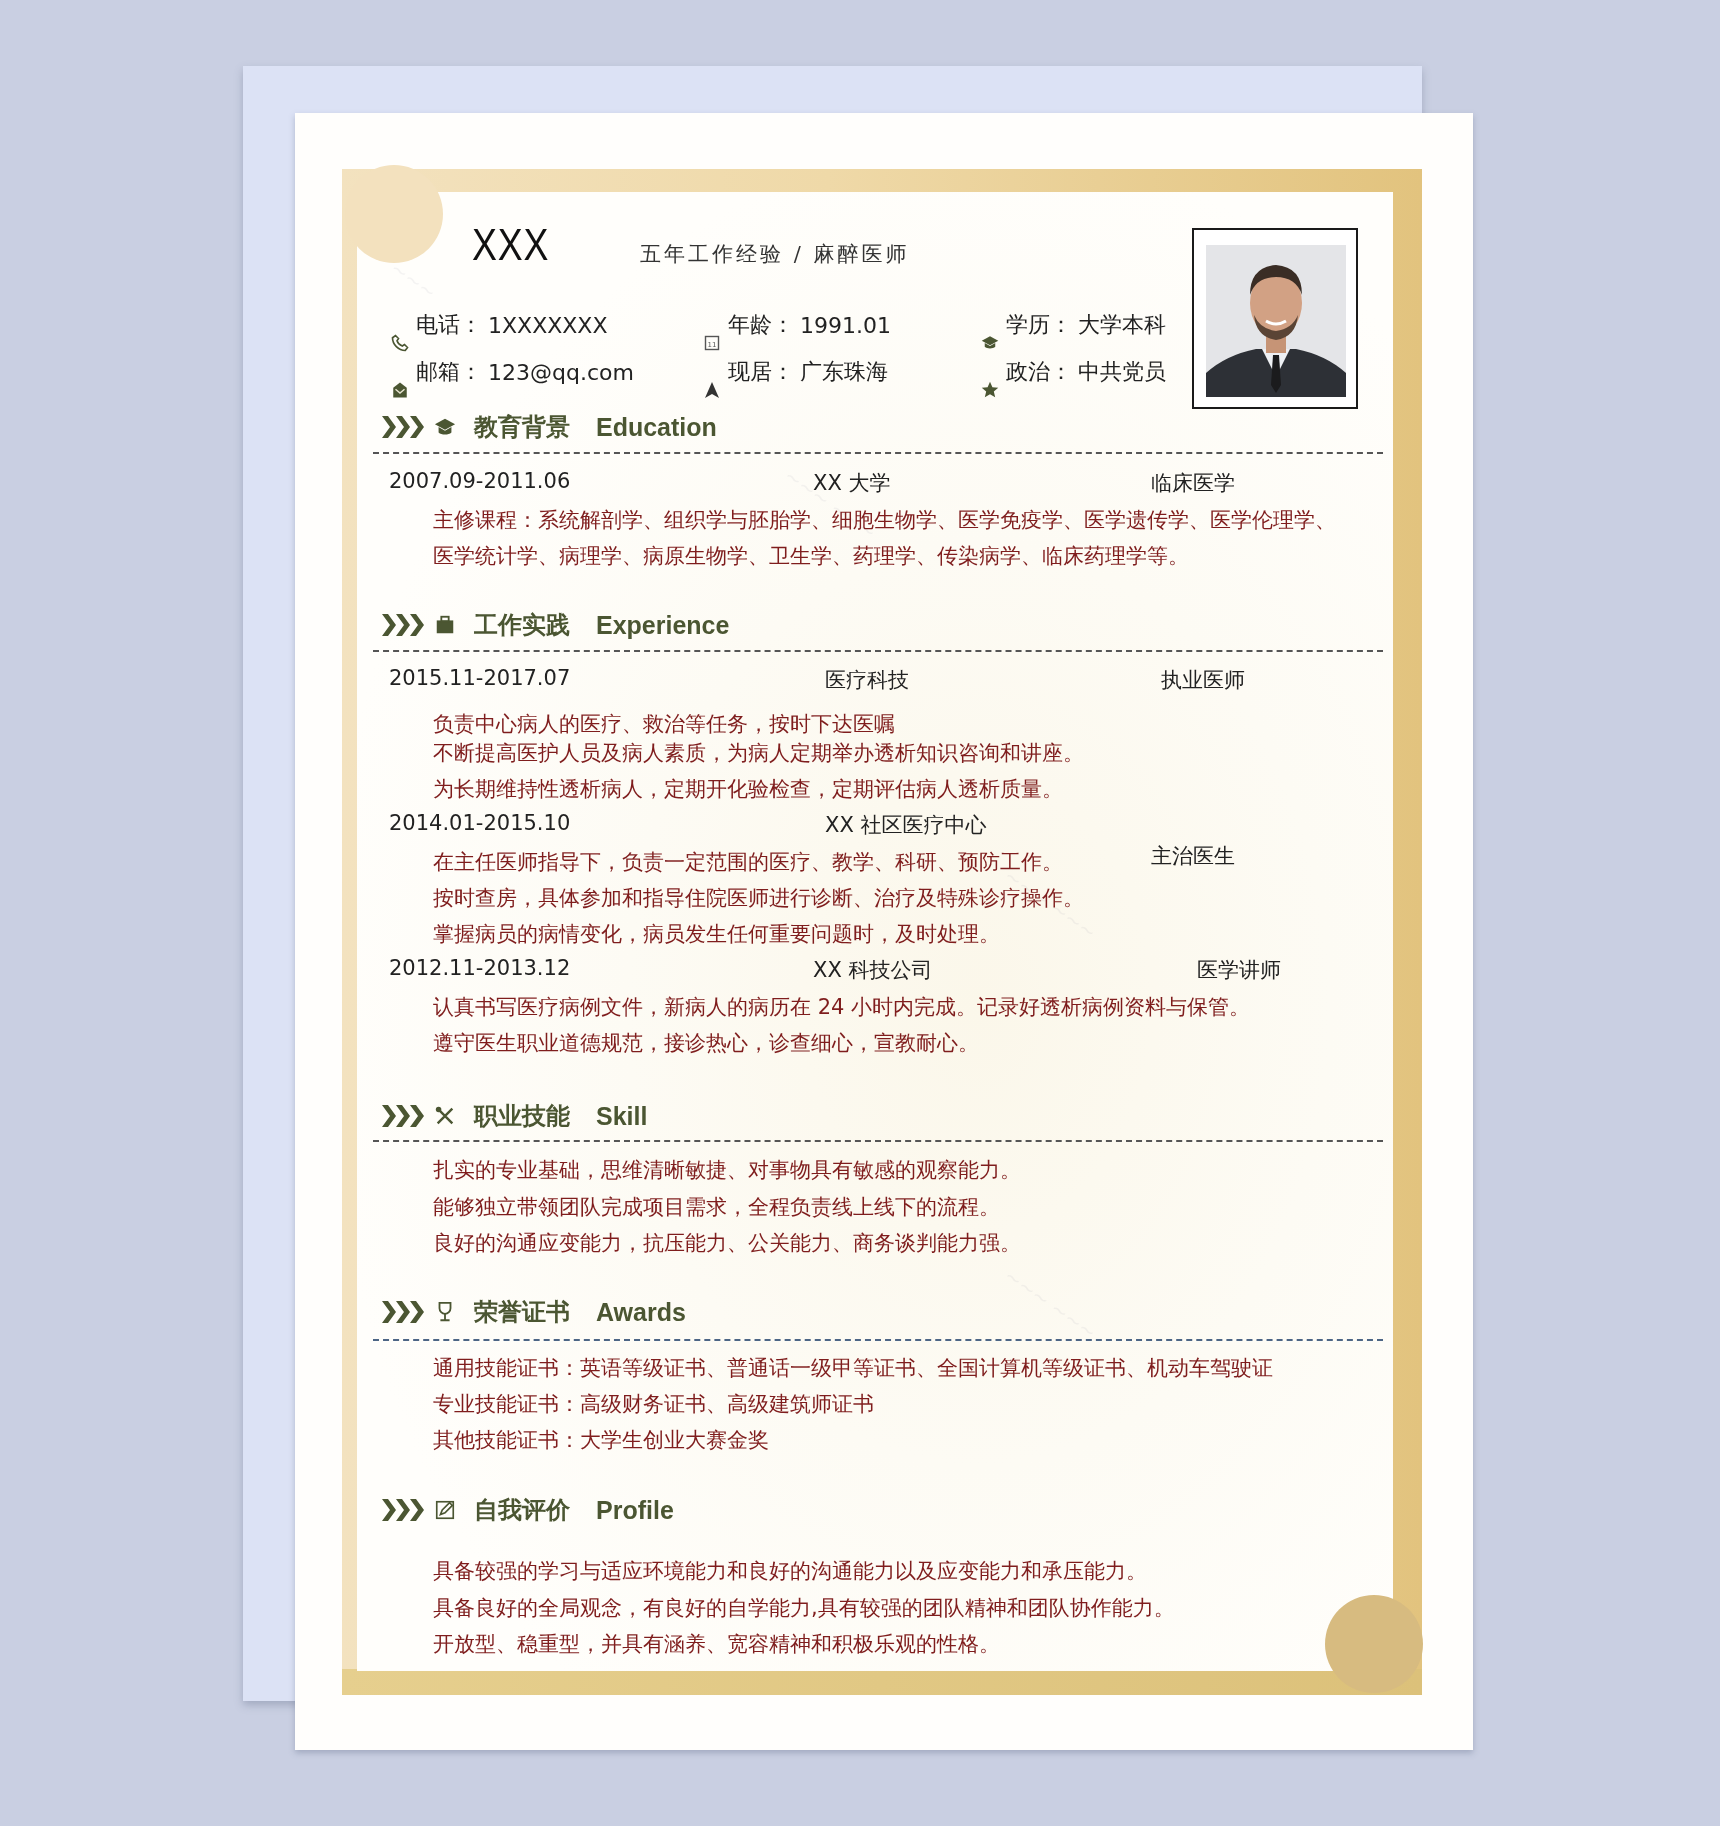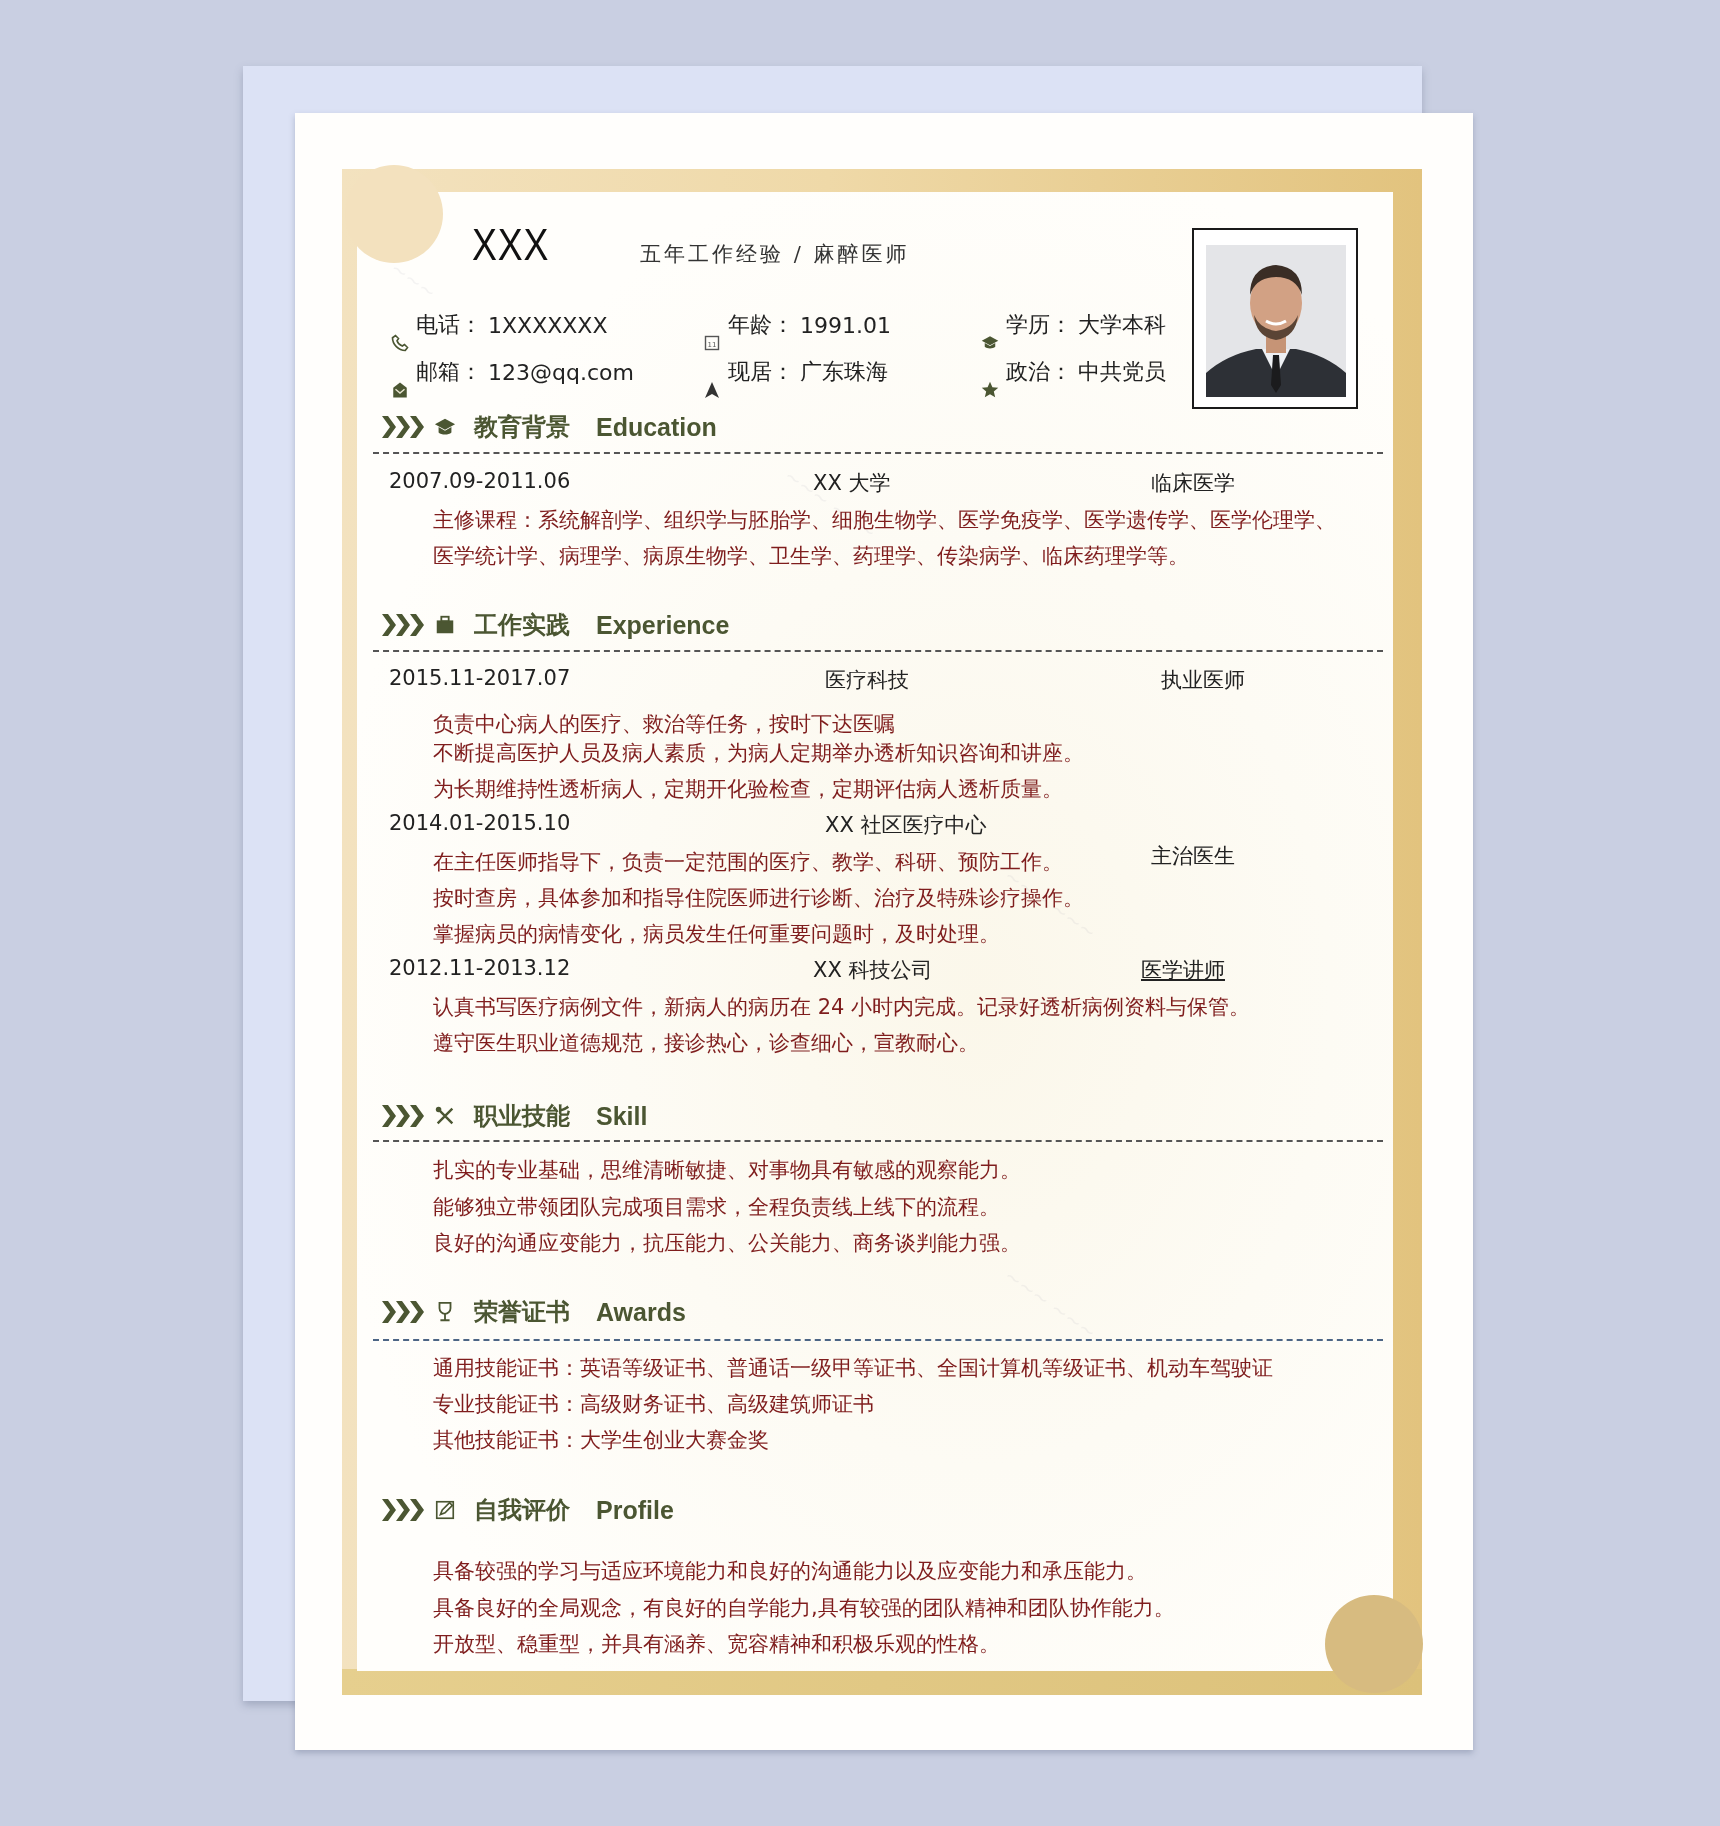--- a/index.html
+++ b/index.html
@@ -221,21 +221,21 @@
 
 <div class="abs row3" style="left:389px;top:811px;">2014.01-2015.10</div>
 <div class="abs row3" style="left:825px;top:811px;">XX 社区医疗中心</div>
 <div class="abs row3" style="left:1151px;top:811px;margin-top:31px;">主治医生</div>
 <div class="abs body-line" style="top:848px;">在主任医师指导下，负责一定范围的医疗、教学、科研、预防工作。</div>
 <div class="abs body-line" style="top:884px;">按时查房，具体参加和指导住院医师进行诊断、治疗及特殊诊疗操作。</div>
 <div class="abs body-line" style="top:920px;">掌握病员的病情变化，病员发生任何重要问题时，及时处理。</div>
 
 <div class="abs row3" style="left:389px;top:956px;">2012.11-2013.12</div>
 <div class="abs row3" style="left:813px;top:956px;">XX 科技公司</div>
-<div class="abs row3" style="left:1141px;top:956px;text-decoration:underline;">医学讲师</div>
+<div class="abs row3" style="left:1197px;top:956px;">医学讲师</div>
 <div class="abs body-line" style="top:993px;">认真书写医疗病例文件，新病人的病历在 24 小时内完成。记录好透析病例资料与保管。</div>
 <div class="abs body-line" style="top:1029px;">遵守医生职业道德规范，接诊热心，诊查细心，宣教耐心。</div>
 
 <div class="abs sec-head" style="left:380px;top:1098px;">
   <svg class="chev" viewBox="0 0 46 28">
       <path d="M2 3l8 11-8 11h6l8-11-8-11zM16 3l8 11-8 11h6l8-11-8-11zM30 3l8 11-8 11h6l8-11-8-11z" fill="#4b5632"></path>
     </svg>
   <span class="sico">
     <svg width="22" height="22" viewBox="0 0 24 24">
         <path d="M4 4l16 16M20 4L4 20" stroke="#4b5632" stroke-width="2.6" fill="none"></path>

